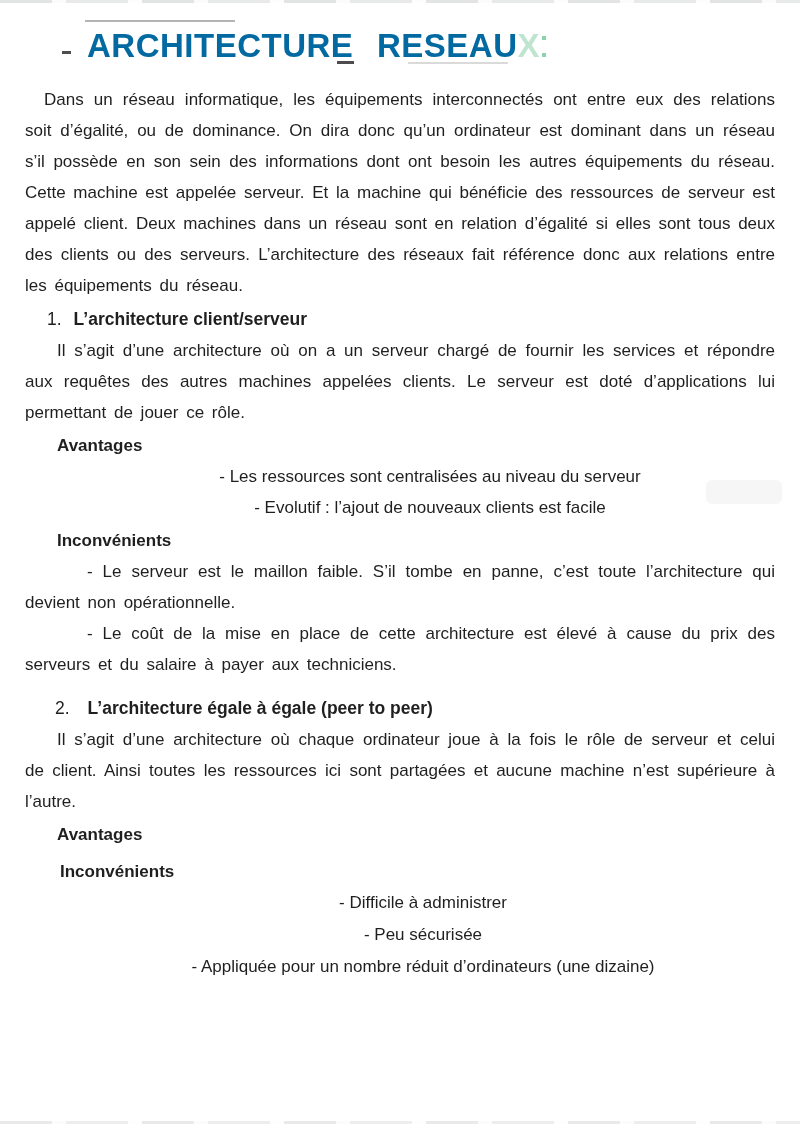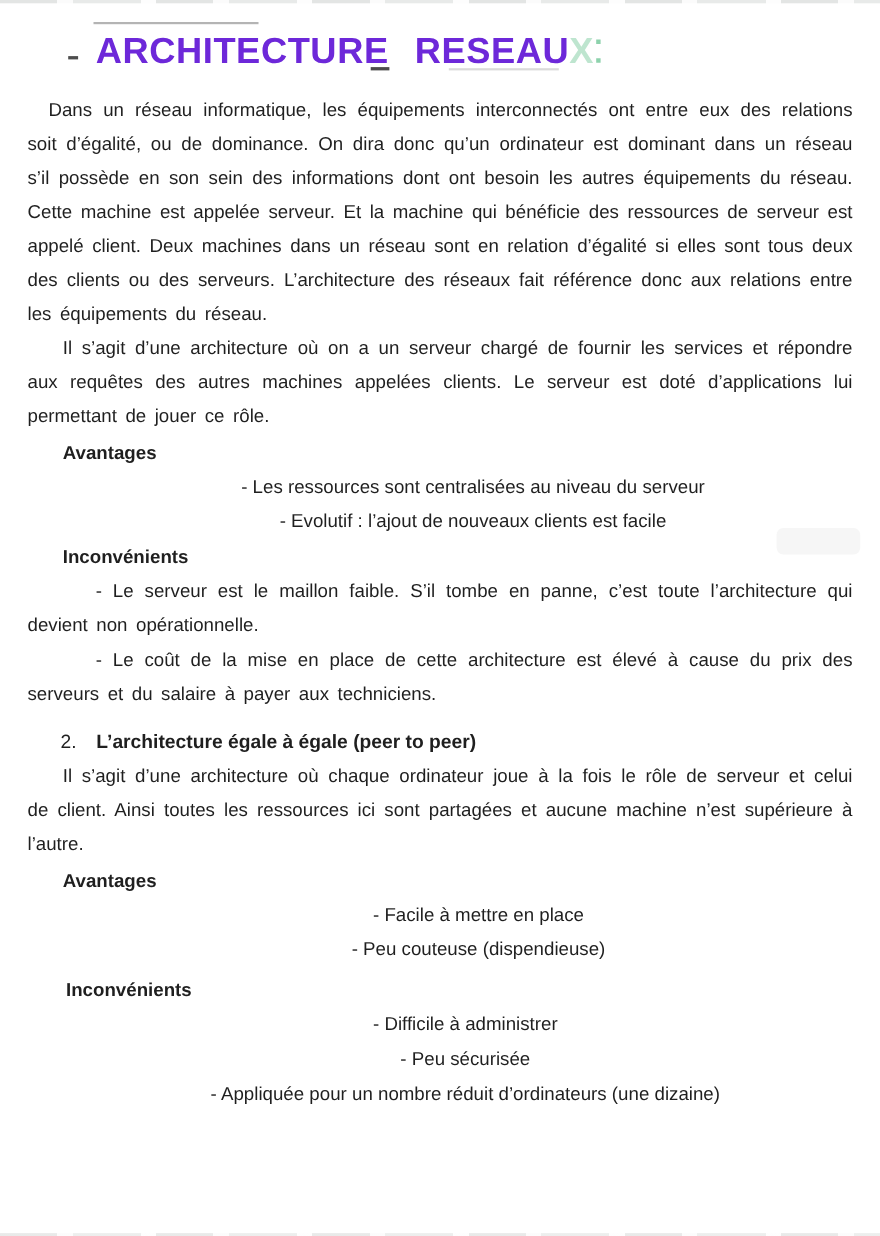--- a/index.html
+++ b/index.html
@@ -28,21 +28,21 @@
   .colon-dots{
     display:inline-block;vertical-align:baseline;
     width:4px;height:13px;margin-left:2px;
     border-top:4px solid rgba(28,165,90,.5);
     border-bottom:4px solid rgba(28,165,90,.5);
   }
   
   .content{padding:26px 25px 0 25px;}
   .title-row{margin-left:62px;height:44px;white-space:nowrap;}
   .title-text{
-    font-size:33px;font-weight:700;color:#6d28d9;
+    font-size:33px;font-weight:700;color:#0369a1;
     letter-spacing:.5px;word-spacing:14px;line-height:40px;
   }
   .faded-x{color:rgba(22,162,84,.28);}
   p.body{
     font-size:17px;line-height:31px;word-spacing:3px;
     text-align:justify;margin:0;
   }
   .ind-sm{text-indent:19px;}
   .ind-md{text-indent:32px;}
   .sec-heading{
@@ -78,44 +78,43 @@
   <div class="right-faint-patch"></div>
 
   <div class="content">
 
     <div class="title-row">
       <span class="title-text">ARCHITECTURE RESEAU</span><span class="title-text faded-x">X</span><span class="colon-dots"></span>
     </div>
 
     <p class="body ind-sm" style="margin-top:14px;">Dans un réseau informatique, les équipements interconnectés ont entre eux des relations soit d’égalité, ou de dominance. On dira donc qu’un ordinateur est dominant dans un réseau s’il possède en son sein des informations dont ont besoin les autres équipements du réseau. Cette machine est appelée serveur. Et la machine qui bénéficie des ressources de serveur est appelé client. Deux machines dans un réseau sont en relation d’égalité si elles sont tous deux des clients ou des serveurs. L’architecture des réseaux fait référence donc aux relations entre les équipements du réseau.</p>
 
+    <div class="sec-heading">
+      <span class="num">1.</span><span>L’architecture client/serveur</span>
+    </div>
     <p class="body ind-md">Il s’agit d’une architecture où on a un serveur chargé de fournir les services et répondre aux requêtes des autres machines appelées clients. Le serveur est doté d’applications lui permettant de jouer ce rôle.</p>
 
     <div class="sub-heading">Avantages</div>
     <div class="s1-adv">
       <div class="dash-item">- Les ressources sont centralisées au niveau du serveur</div>
       <div class="dash-item">- Evolutif : l’ajout de nouveaux clients est facile</div>
     </div>
 
     <div class="sub-heading">Inconvénients</div>
     <div>
       <p class="hang">- Le serveur est le maillon faible. S’il tombe en panne, c’est toute l’architecture qui devient non opérationnelle.</p>
       <p class="hang">- Le coût de la mise en place de cette architecture est élevé à cause du prix des serveurs et du salaire à payer aux techniciens.</p>
     </div>
 
     <div class="sec-heading sec-heading-2">
       <span class="num">2.</span><span>L’architecture égale à égale (peer to peer)</span>
     </div>
     <p class="body ind-md">Il s’agit d’une architecture où chaque ordinateur joue à la fois le rôle de serveur et celui de client. Ainsi toutes les ressources ici sont partagées et aucune machine n’est supérieure à l’autre.</p>
 
     <div class="sub-heading">Avantages</div>
-    <div class="s2-adv">
-      <div class="dash-item">- Facile à mettre en place</div>
-      <div class="dash-item">- Peu couteuse (dispendieuse)</div>
-    </div>
 
     <div class="sub-heading sub-heading-last">Inconvénients</div>
     <div class="s2-dis">
       <div class="dash-item">- Difficile à administrer</div>
       <div class="dash-item">- Peu sécurisée</div>
       <div class="dash-item">- Appliquée pour un nombre réduit d’ordinateurs (une dizaine)</div>
     </div>
 
   </div>
 </div>

